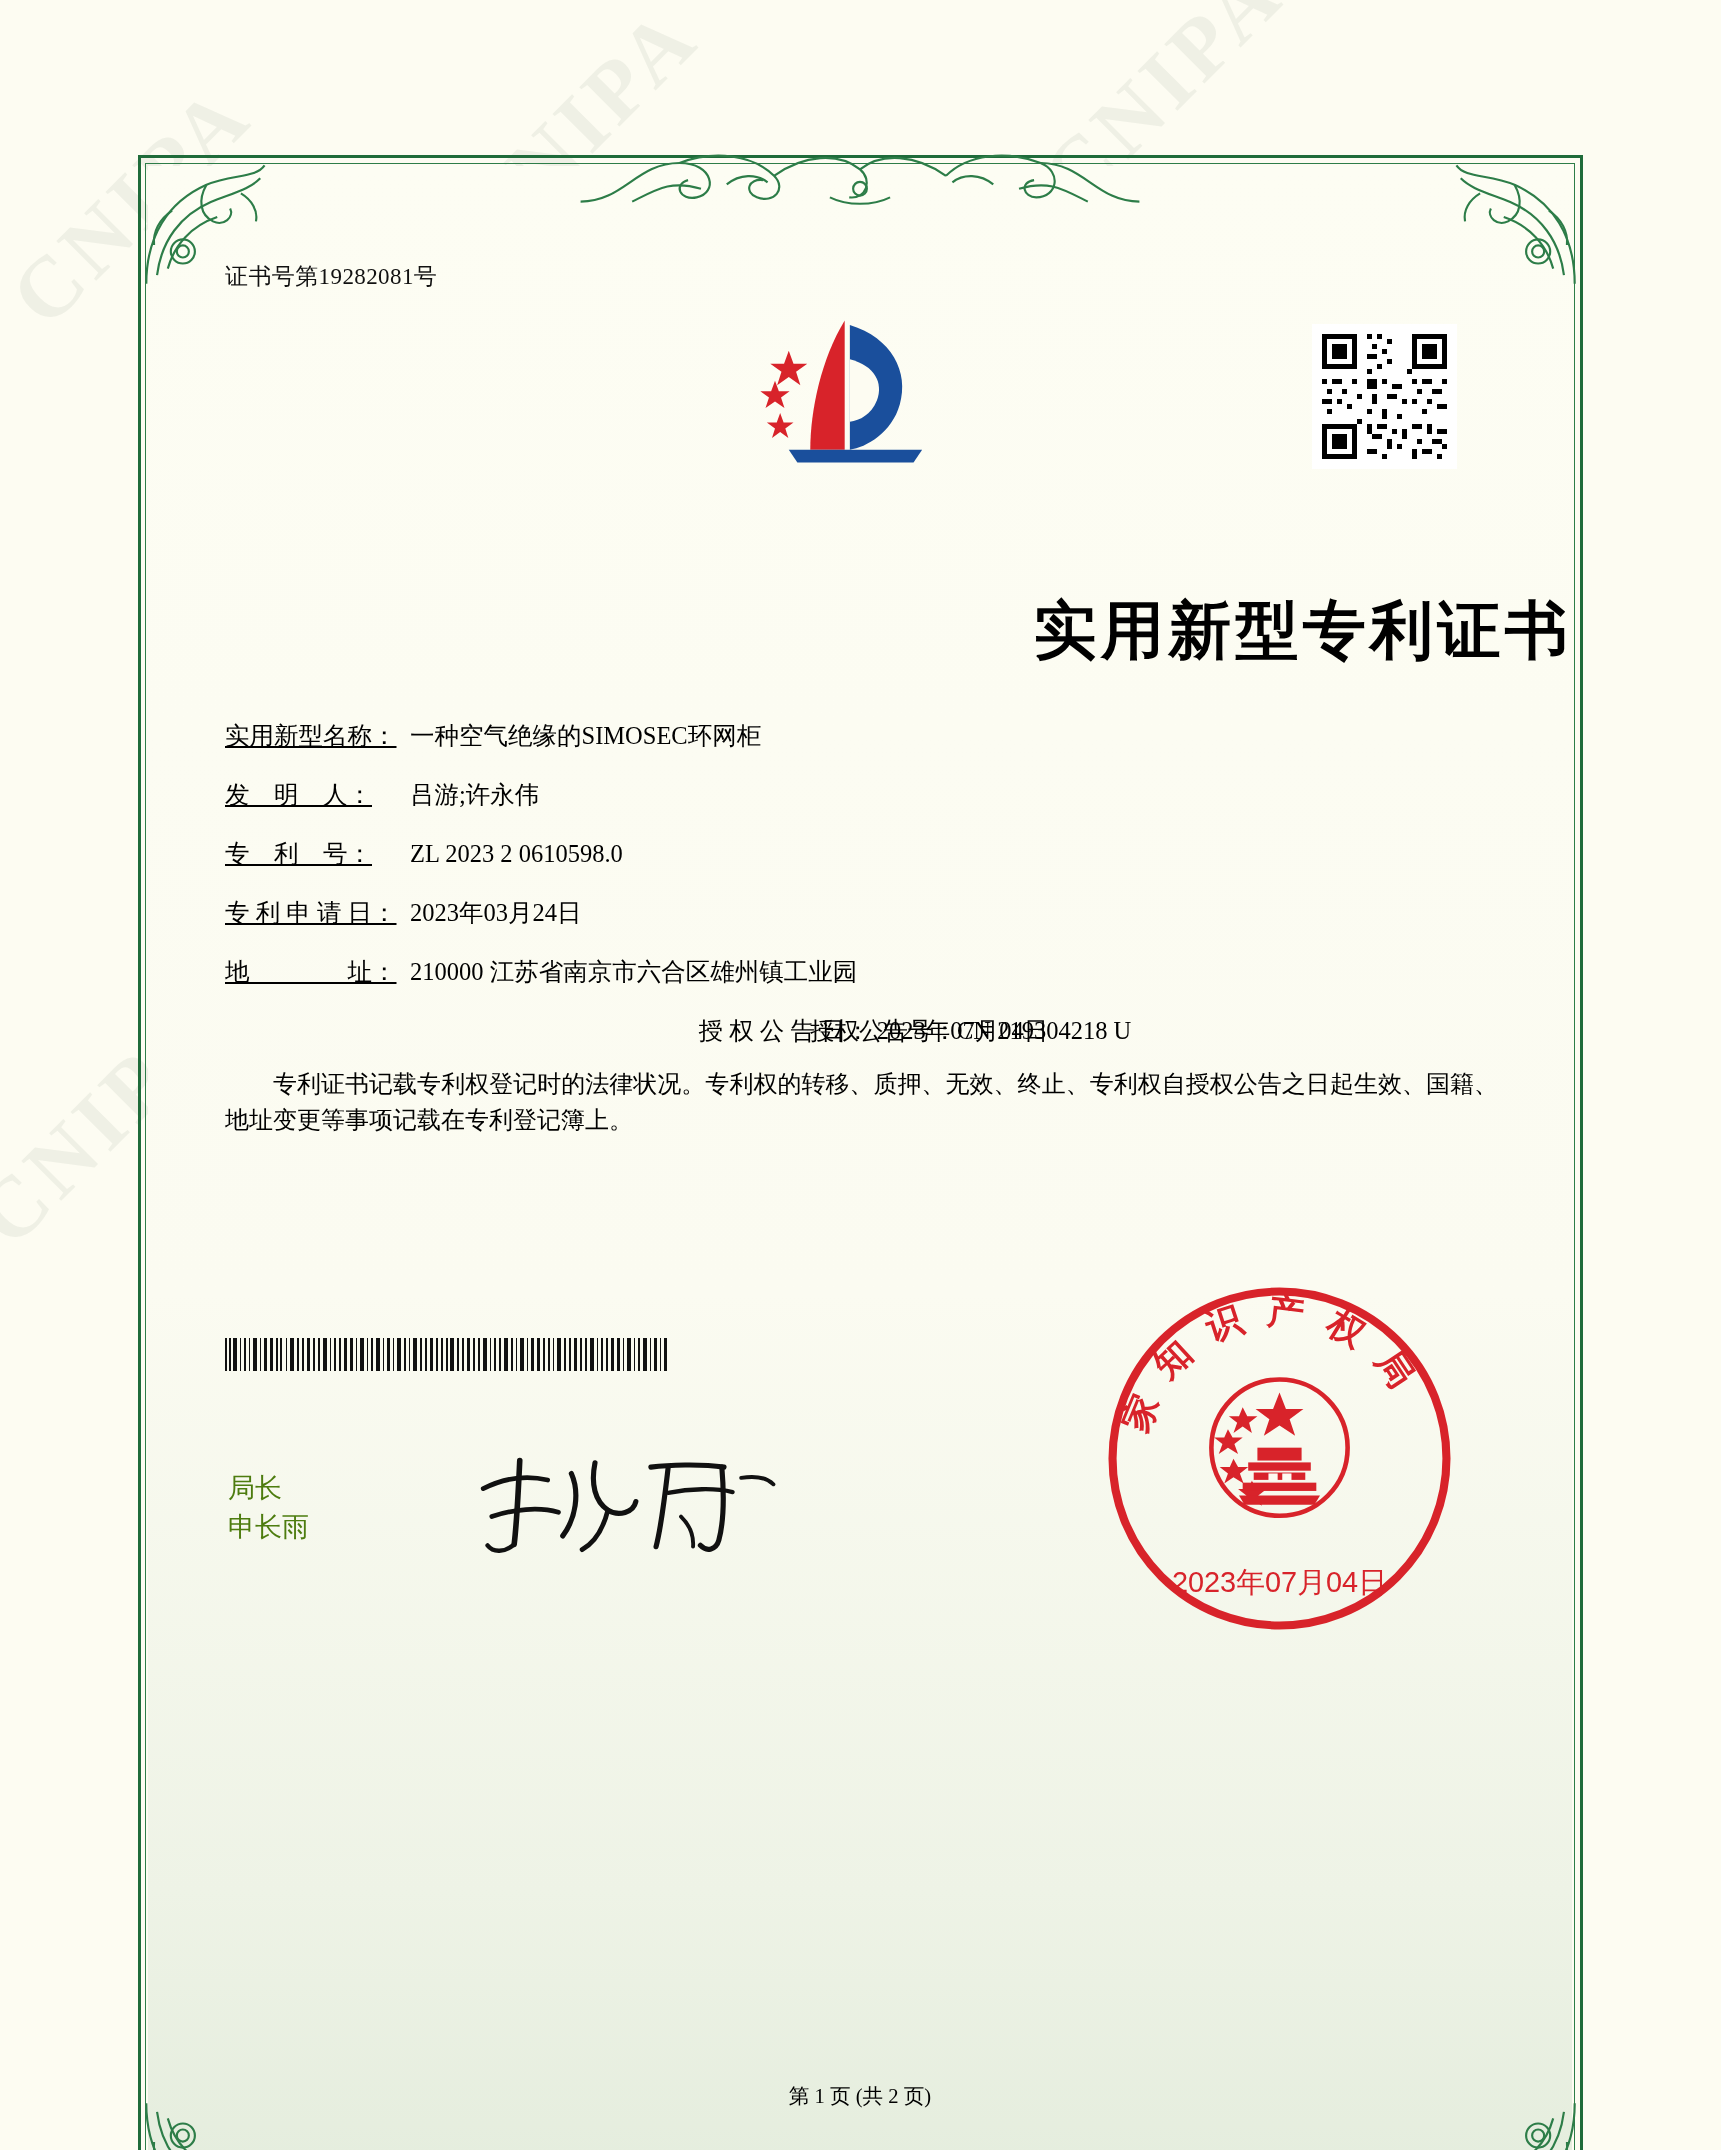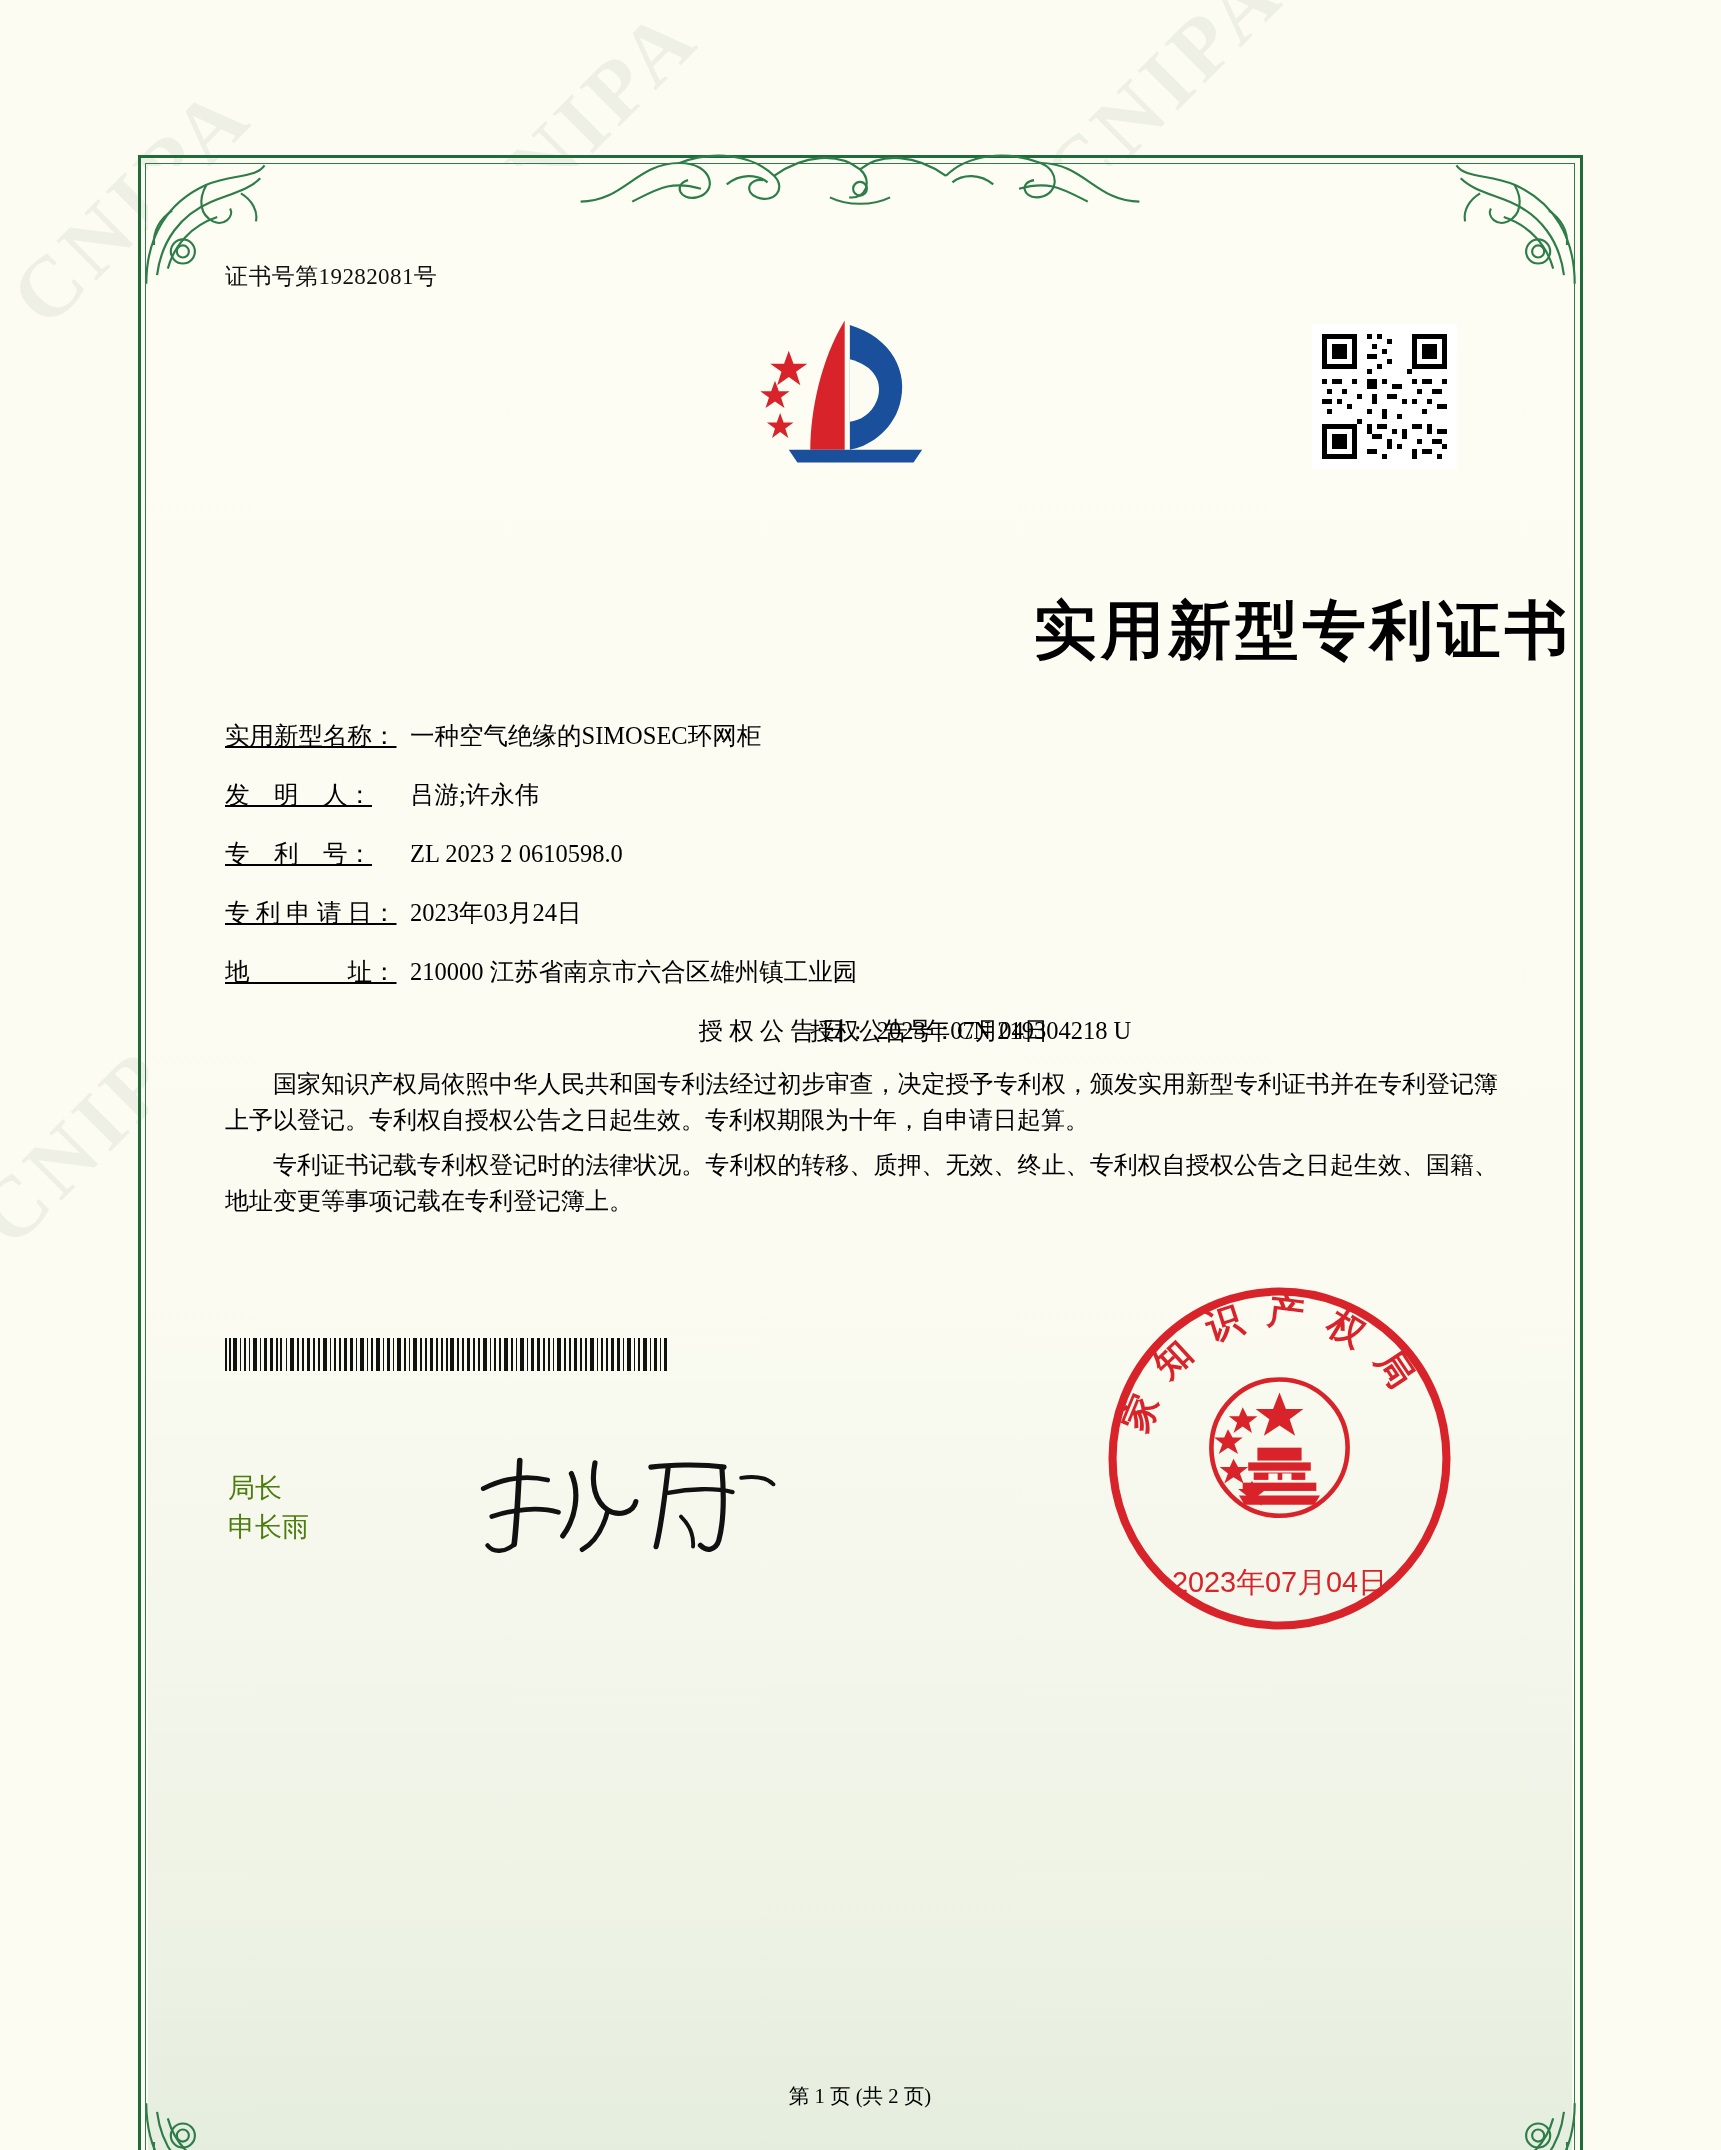--- a/index.html
+++ b/index.html
@@ -433,21 +433,20 @@
       <div class="field-row">
         <span class="field-label">地　　　　址：</span><span class="field-value">210000 江苏省南京市六合区雄州镇工业园</span>
       </div>
       <div class="row-grant">
         <span class="grant-date-label">授 权 公 告 日：</span><span>2023年07月04日</span>
         <span class="grant-no-label"><span>授权公告号：</span><span>CN 219304218 U</span></span>
       </div>
     </div>
 
     <div class="paragraphs">
-      <p>国家知识产权局依照中华人民共和国专利法经过初步审查，决定授予专利权，颁发实用新型专利证书并在专利登记簿上予以登记。专利权自授权公告之日起生效。专利权期限为十年，自申请日起算。</p>
       <p>专利证书记载专利权登记时的法律状况。专利权的转移、质押、无效、终止、专利权自授权公告之日起生效、国籍、地址变更等事项记载在专利登记簿上。</p>
     </div>
 
     <div class="barcode">
       <svg viewBox="0 0 600 44" shape-rendering="crispEdges">
         <g fill="#111">
           <rect x="0" y="0" width="3" height="44"></rect>
             <rect x="6" y="0" width="2" height="44"></rect>
             <rect x="11" y="0" width="5" height="44"></rect>
           <rect x="20" y="0" width="2" height="44"></rect>

